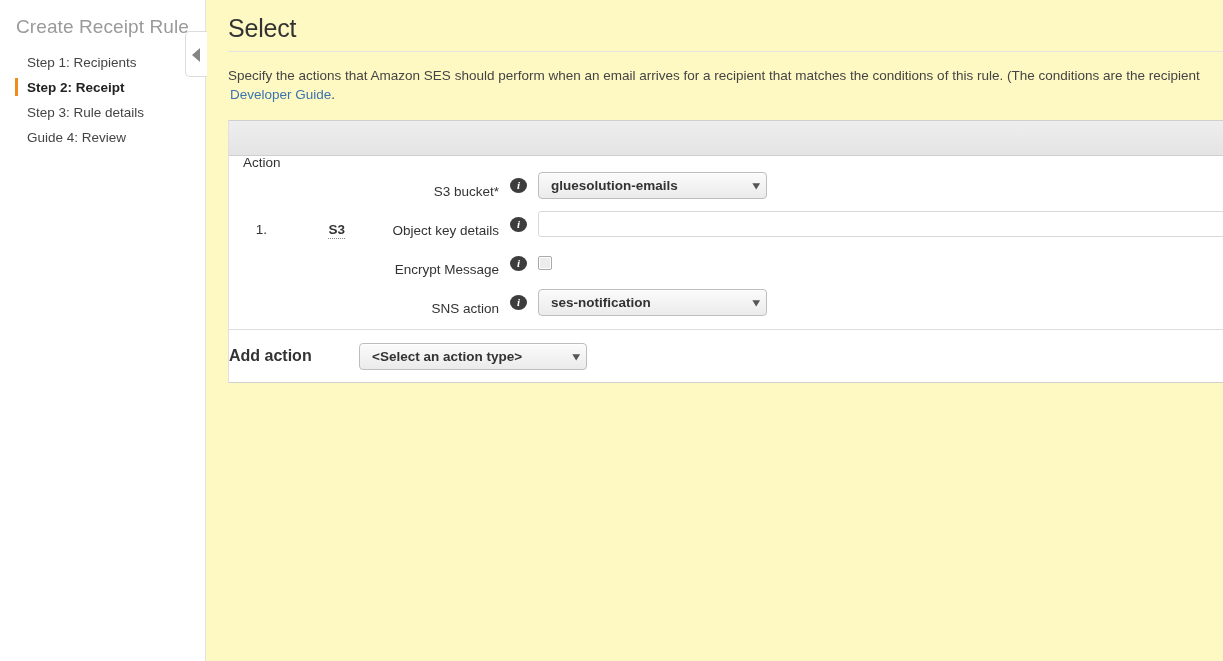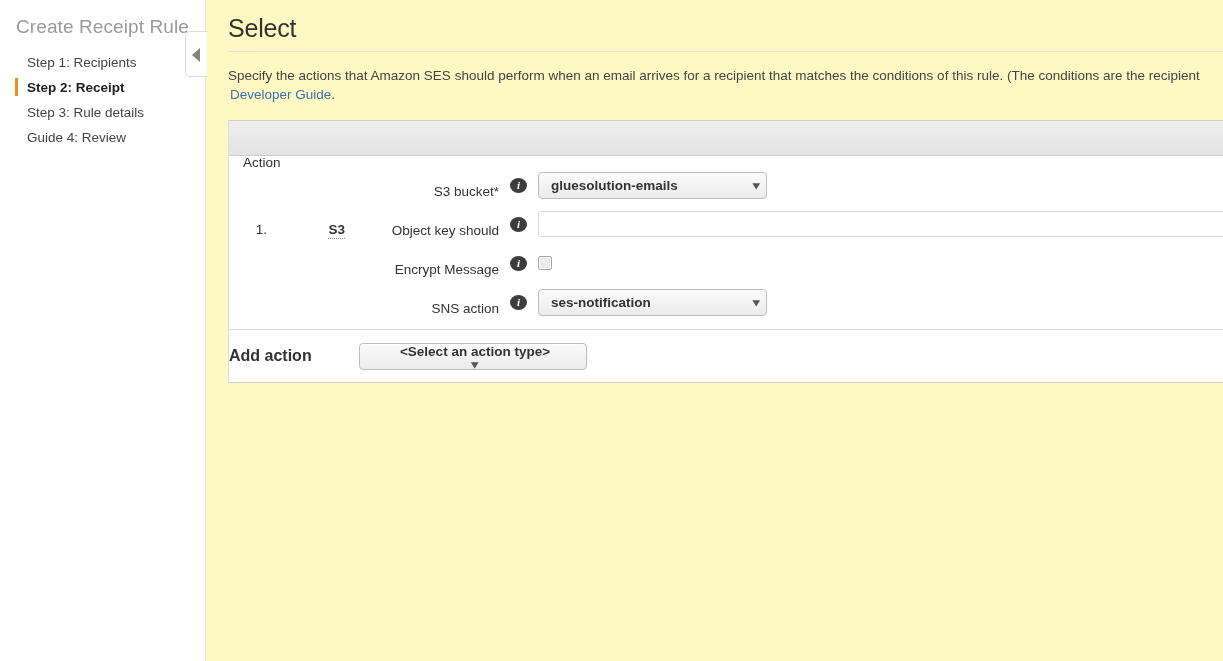--- a/index.html
+++ b/index.html
@@ -316,21 +316,21 @@
           <div class="field-row">
             <span class="field-label">S3 bucket*</span>
             <span class="info-icon">i</span>
             <span class="select-box select-wide">
               <span class="label">gluesolution-emails</span>
               <span class="chev">▾</span>
             </span>
           </div>
 
           <div class="field-row">
-            <span class="field-label">Object key should</span>
+            <span class="field-label">Object key details</span>
             <span class="info-icon">i</span>
             <input class="text-input" type="text" value="" style="">
           </div>
 
           <div class="field-row">
             <span class="field-label">Encrypt Message</span>
             <span class="info-icon">i</span>
             <span class="checkbox"></span>
           </div>
 
@@ -341,21 +341,21 @@
               <span class="label">ses-notification</span>
               <span class="chev">▾</span>
             </span>
           </div>
 
         </div>
       </div>
 
       <div class="add-row">
         <span class="add-label">Add action</span>
-        <span class="select-box" style="min-width:228px;flex-direction:column;">
+        <span class="select-box" style="min-width:228px;">
           <span class="label">&lt;Select an action type&gt;</span>
           <span class="chev">▾</span>
         </span>
       </div>
 
     </div>
 
   </div>
 </div>
 

